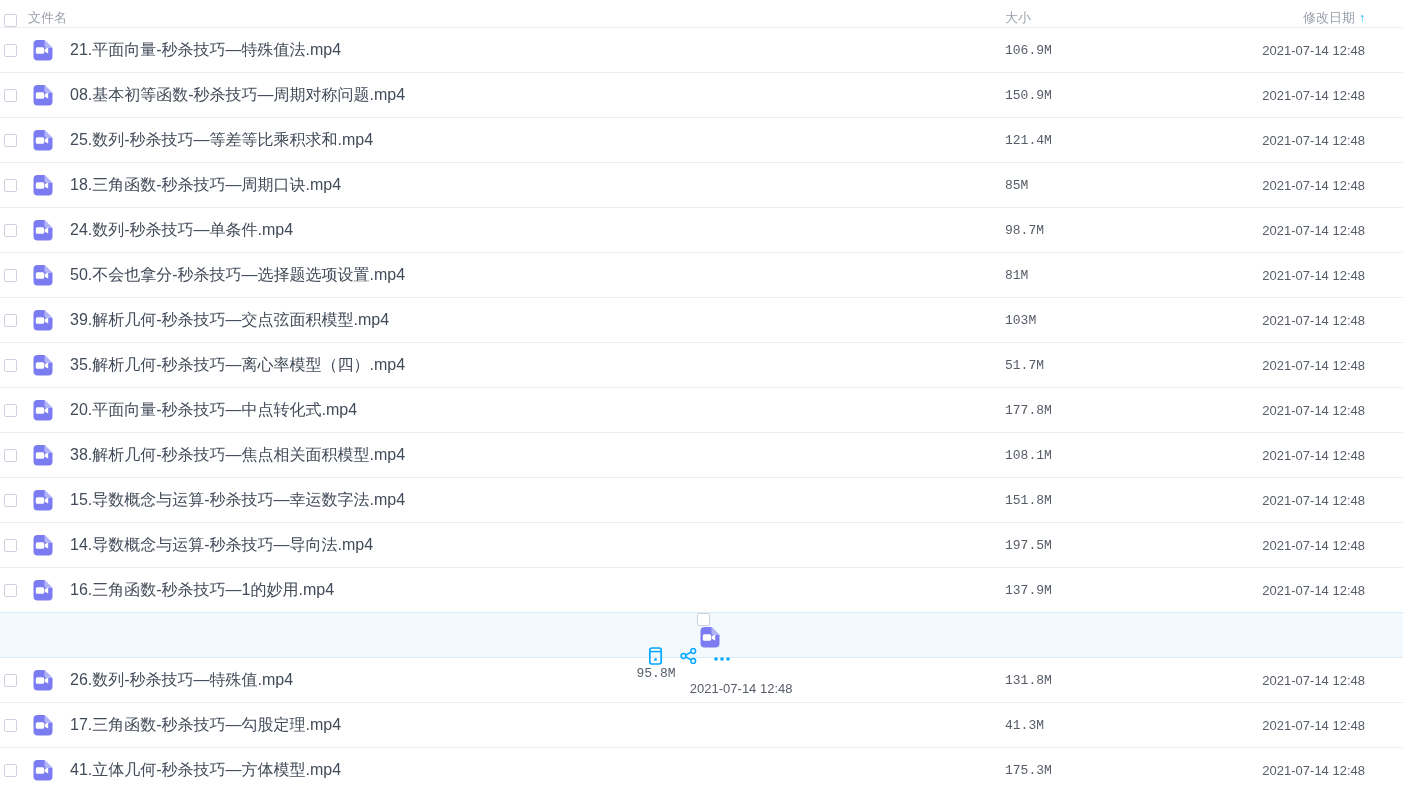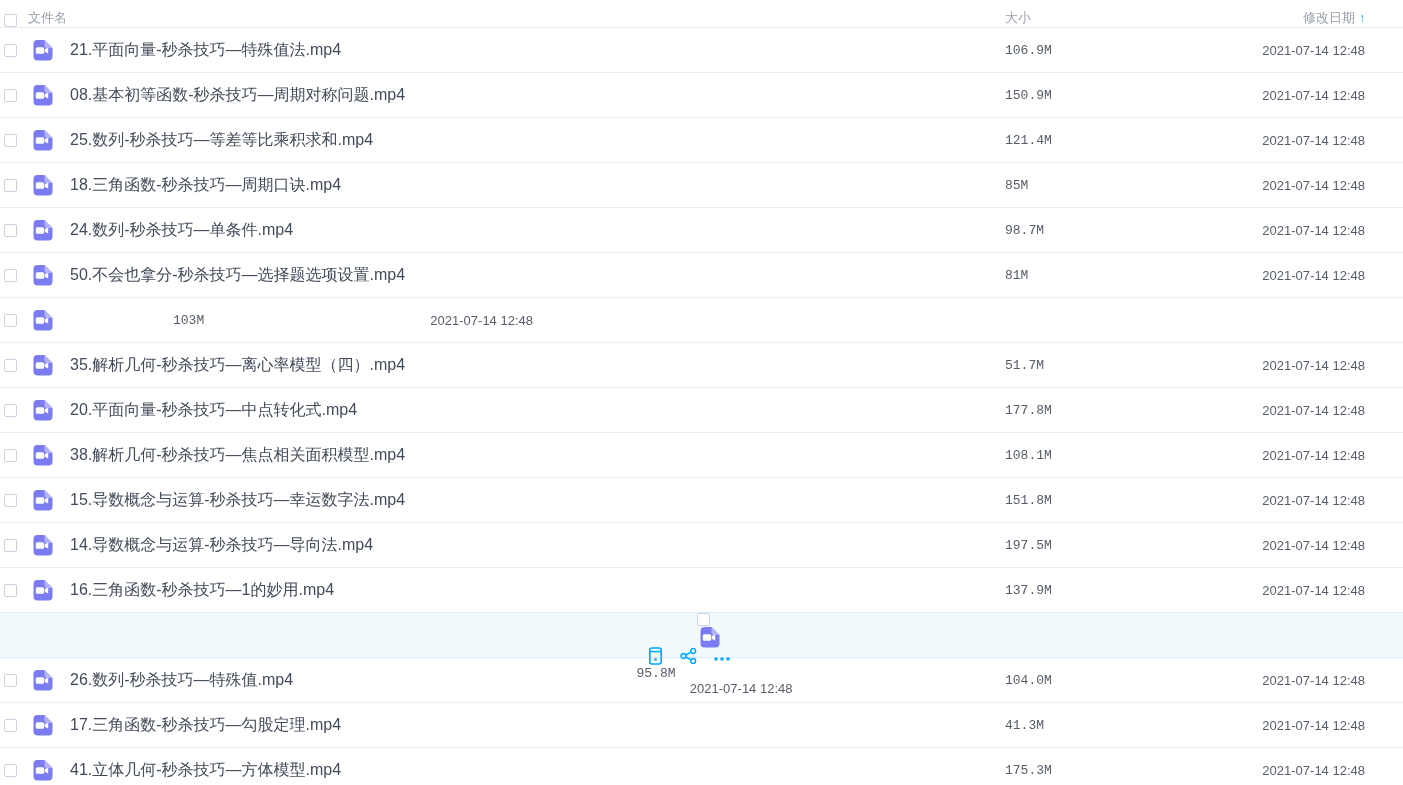--- a/index.html
+++ b/index.html
@@ -330,20 +330,21 @@
   <div class="row">
     <div class="checkbox"></div>
     <span class="file-icon">
       <svg width="22" height="22" viewBox="0 0 22 22">
         <path d="M2.5,5 a4,4 0 0 1 4,-4 h7 l8,8 v8.5 a4,4 0 0 1 -4,4 h-11 a4,4 0 0 1 -4,-4 z" fill="#7b7cf1"></path>
         <path d="M13.5,1 l8,8 h-5.2 a2.8,2.8 0 0 1 -2.8,-2.8 z" fill="#b3b4f8"></path>
         <rect x="4.8" y="8.2" width="8.4" height="6.6" rx="1.6" fill="#ffffff"></rect>
         <path d="M13.8,10.3 l3.4,-1.7 v5.8 l-3.4,-1.7 z" fill="#ffffff"></path>
       </svg>
     </span>
+    <div class="fname">39.解析几何-秒杀技巧—交点弦面积模型.mp4</div>
     <div class="actions">
       <button class="action-btn">
         <span>
           <svg width="15" height="18" viewBox="0 0 15 18">
             <rect x="1.8" y="1" width="11.4" height="16" rx="2.2" fill="none" stroke="#06a7ff" stroke-width="1.7"></rect>
             <line x1="2.2" y1="4.6" x2="12.8" y2="4.6" stroke="#06a7ff" stroke-width="1.5"></line>
             <rect x="6.2" y="11.2" width="2.6" height="2.6" rx="0.6" fill="#06a7ff"></rect>
           </svg>
         </span>
       </button>
@@ -729,21 +730,21 @@
       <button class="action-btn">
         <span>
           <svg width="18" height="6" viewBox="0 0 18 6">
             <circle cx="3" cy="3" r="1.8" fill="#06a7ff"></circle>
             <circle cx="9" cy="3" r="1.8" fill="#06a7ff"></circle>
             <circle cx="15" cy="3" r="1.8" fill="#06a7ff"></circle>
           </svg>
         </span>
       </button>
     </div>
-    <div class="col-size">104.0M</div>
+    <div class="col-size">131.8M</div>
     <div class="col-date">2021-07-14 12:48</div>
   </div>
 
   <div class="row">
     <div class="checkbox"></div>
     <span class="file-icon">
       <svg width="22" height="22" viewBox="0 0 22 22">
         <path d="M2.5,5 a4,4 0 0 1 4,-4 h7 l8,8 v8.5 a4,4 0 0 1 -4,4 h-11 a4,4 0 0 1 -4,-4 z" fill="#7b7cf1"></path>
         <path d="M13.5,1 l8,8 h-5.2 a2.8,2.8 0 0 1 -2.8,-2.8 z" fill="#b3b4f8"></path>
         <rect x="4.8" y="8.2" width="8.4" height="6.6" rx="1.6" fill="#ffffff"></rect>

